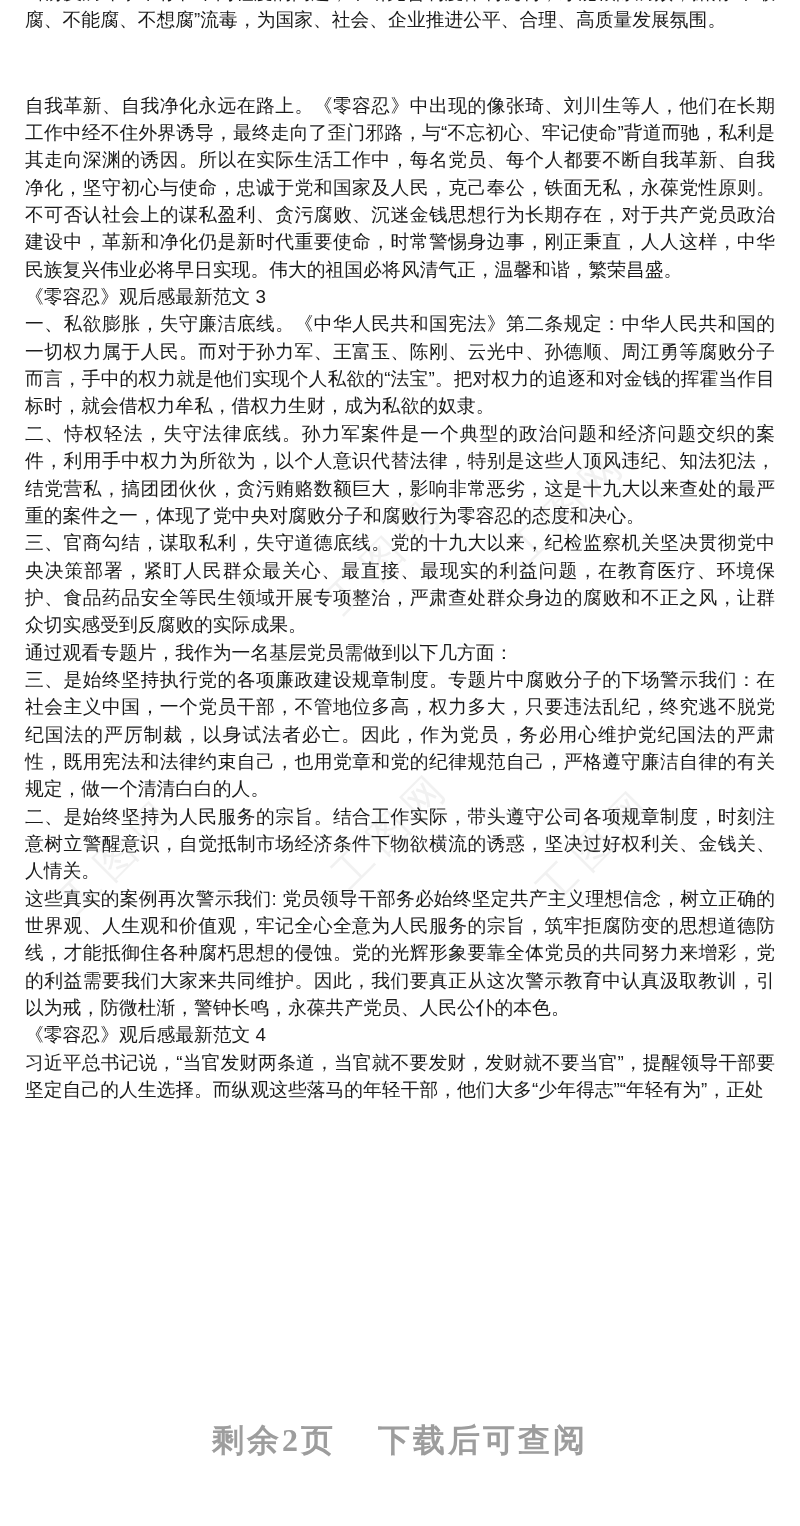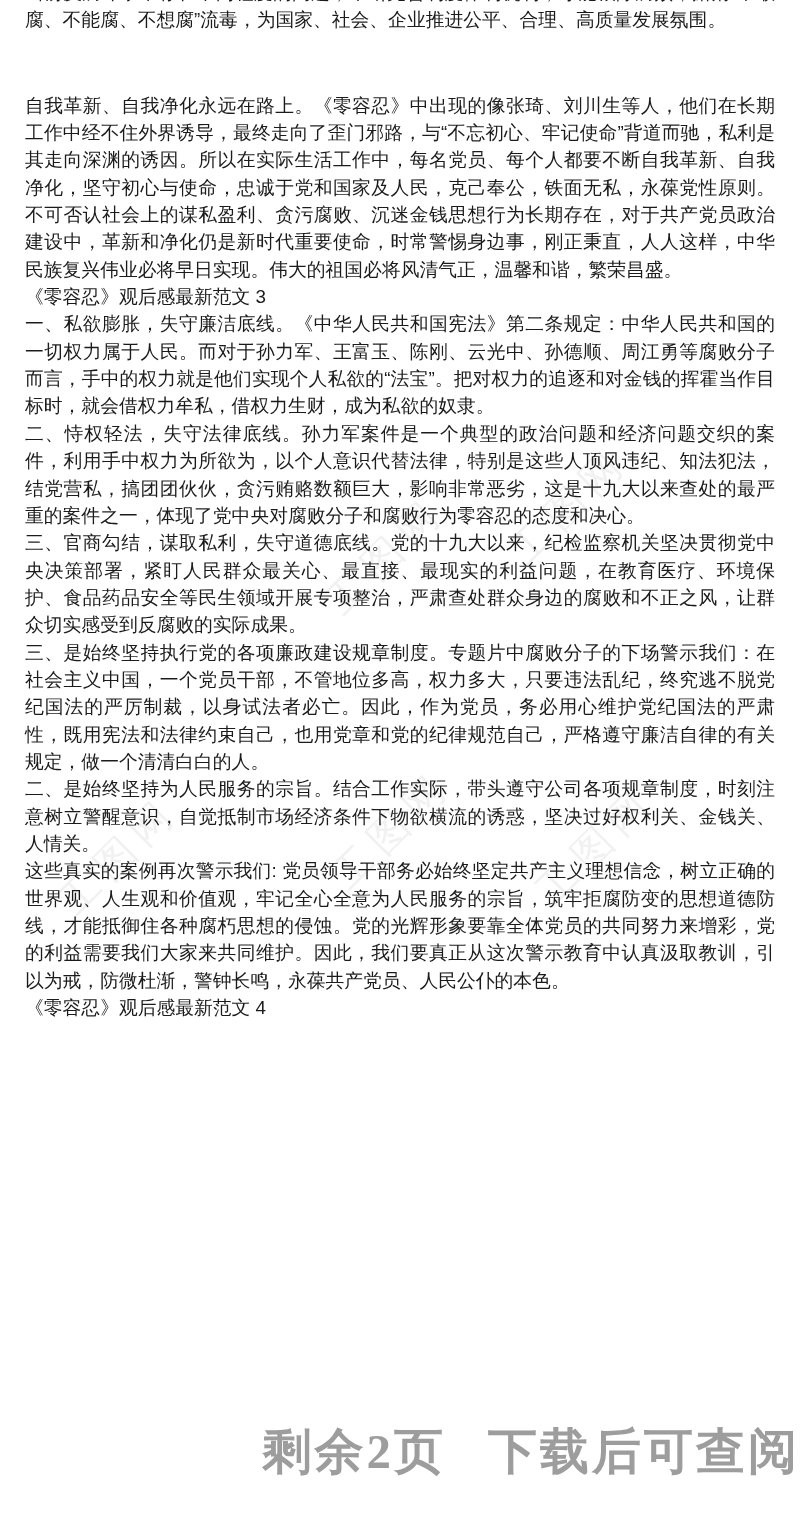--- a/index.html
+++ b/index.html
@@ -50,24 +50,24 @@
     letter-spacing: 9px;
     transform: rotate(-45deg);
     white-space: nowrap;
     font-family: "Liberation Sans", sans-serif;
   }
   .footer {
     position: absolute;
     top: 1419px;
     left: 0;
     width: 100%;
-    text-align: right;
+    text-align: center;
     font-family: "Liberation Serif", "DejaVu Serif", serif;
     font-weight: bold;
-    font-size: 49px;
+    font-size: 32px;
     letter-spacing: 3px;
     white-space: nowrap;
   }
   .footer .hint {
     margin-left: 42px;
   }
 </style>
 </head>
 <body>
 
@@ -82,23 +82,25 @@
     </div>
 
   <div class="doc" id="doc" style="color: rgb(27, 27, 27);">
       <p class="para clipped">当前反腐斗争中存在不同程度的问题，不断完善制度体制机制，才能根除腐败，肃清“不敢腐、不能腐、不想腐”流毒，为国家、社会、企业推进公平、合理、高质量发展氛围。</p>
       <div class="blank"></div>
       <p class="para">自我革新、自我净化永远在路上。《零容忍》中出现的像张琦、刘川生等人，他们在长期工作中经不住外界诱导，最终走向了歪门邪路，与“不忘初心、牢记使命”背道而驰，私利是其走向深渊的诱因。所以在实际生活工作中，每名党员、每个人都要不断自我革新、自我净化，坚守初心与使命，忠诚于党和国家及人民，克己奉公，铁面无私，永葆党性原则。不可否认社会上的谋私盈利、贪污腐败、沉迷金钱思想行为长期存在，对于共产党员政治建设中，革新和净化仍是新时代重要使命，时常警惕身边事，刚正秉直，人人这样，中华民族复兴伟业必将早日实现。伟大的祖国必将风清气正，温馨和谐，繁荣昌盛。</p>
       <p class="para">《零容忍》观后感最新范文 3</p>
       <p class="para">一、私欲膨胀，失守廉洁底线。《中华人民共和国宪法》第二条规定：中华人民共和国的一切权力属于人民。而对于孙力军、王富玉、陈刚、云光中、孙德顺、周江勇等腐败分子而言，手中的权力就是他们实现个人私欲的“法宝”。把对权力的追逐和对金钱的挥霍当作目标时，就会借权力牟私，借权力生财，成为私欲的奴隶。</p>
       <p class="para">二、恃权轻法，失守法律底线。孙力军案件是一个典型的政治问题和经济问题交织的案件，利用手中权力为所欲为，以个人意识代替法律，特别是这些人顶风违纪、知法犯法，结党营私，搞团团伙伙，贪污贿赂数额巨大，影响非常恶劣，这是十九大以来查处的最严重的案件之一，体现了党中央对腐败分子和腐败行为零容忍的态度和决心。</p>
       <p class="para">三、官商勾结，谋取私利，失守道德底线。党的十九大以来，纪检监察机关坚决贯彻党中央决策部署，紧盯人民群众最关心、最直接、最现实的利益问题，在教育医疗、环境保护、食品药品安全等民生领域开展专项整治，严肃查处群众身边的腐败和不正之风，让群众切实感受到反腐败的实际成果。</p>
+      <p class="para">通过观看专题片，我作为一名基层党员需做到以下几方面：</p>
       <p class="para">三、是始终坚持执行党的各项廉政建设规章制度。专题片中腐败分子的下场警示我们：在社会主义中国，一个党员干部，不管地位多高，权力多大，只要违法乱纪，终究逃不脱党纪国法的严厉制裁，以身试法者必亡。因此，作为党员，务必用心维护党纪国法的严肃性，既用宪法和法律约束自己，也用党章和党的纪律规范自己，严格遵守廉洁自律的有关规定，做一个清清白白的人。</p>
       <p class="para">二、是始终坚持为人民服务的宗旨。结合工作实际，带头遵守公司各项规章制度，时刻注意树立警醒意识，自觉抵制市场经济条件下物欲横流的诱惑，坚决过好权利关、金钱关、人情关。</p>
       <p class="para">这些真实的案例再次警示我们: 党员领导干部务必始终坚定共产主义理想信念，树立正确的世界观、人生观和价值观，牢记全心全意为人民服务的宗旨，筑牢拒腐防变的思想道德防线，才能抵御住各种腐朽思想的侵蚀。党的光辉形象要靠全体党员的共同努力来增彩，党的利益需要我们大家来共同维护。因此，我们要真正从这次警示教育中认真汲取教训，引以为戒，防微杜渐，警钟长鸣，永葆共产党员、人民公仆的本色。</p>
       <p class="para">《零容忍》观后感最新范文 4</p>
+      <p class="para">习近平总书记说，“当官发财两条道，当官就不要发财，发财就不要当官”，提醒领导干部要坚定自己的人生选择。而纵观这些落马的年轻干部，他们大多“少年得志”“年轻有为”，正处</p>
     </div>
 
   <div class="footer" style="color: rgb(157, 157, 157);">
     <span>剩余2页</span><span class="hint">下载后可查阅</span>
   </div>
 
 </div>
 
 </body></html>

